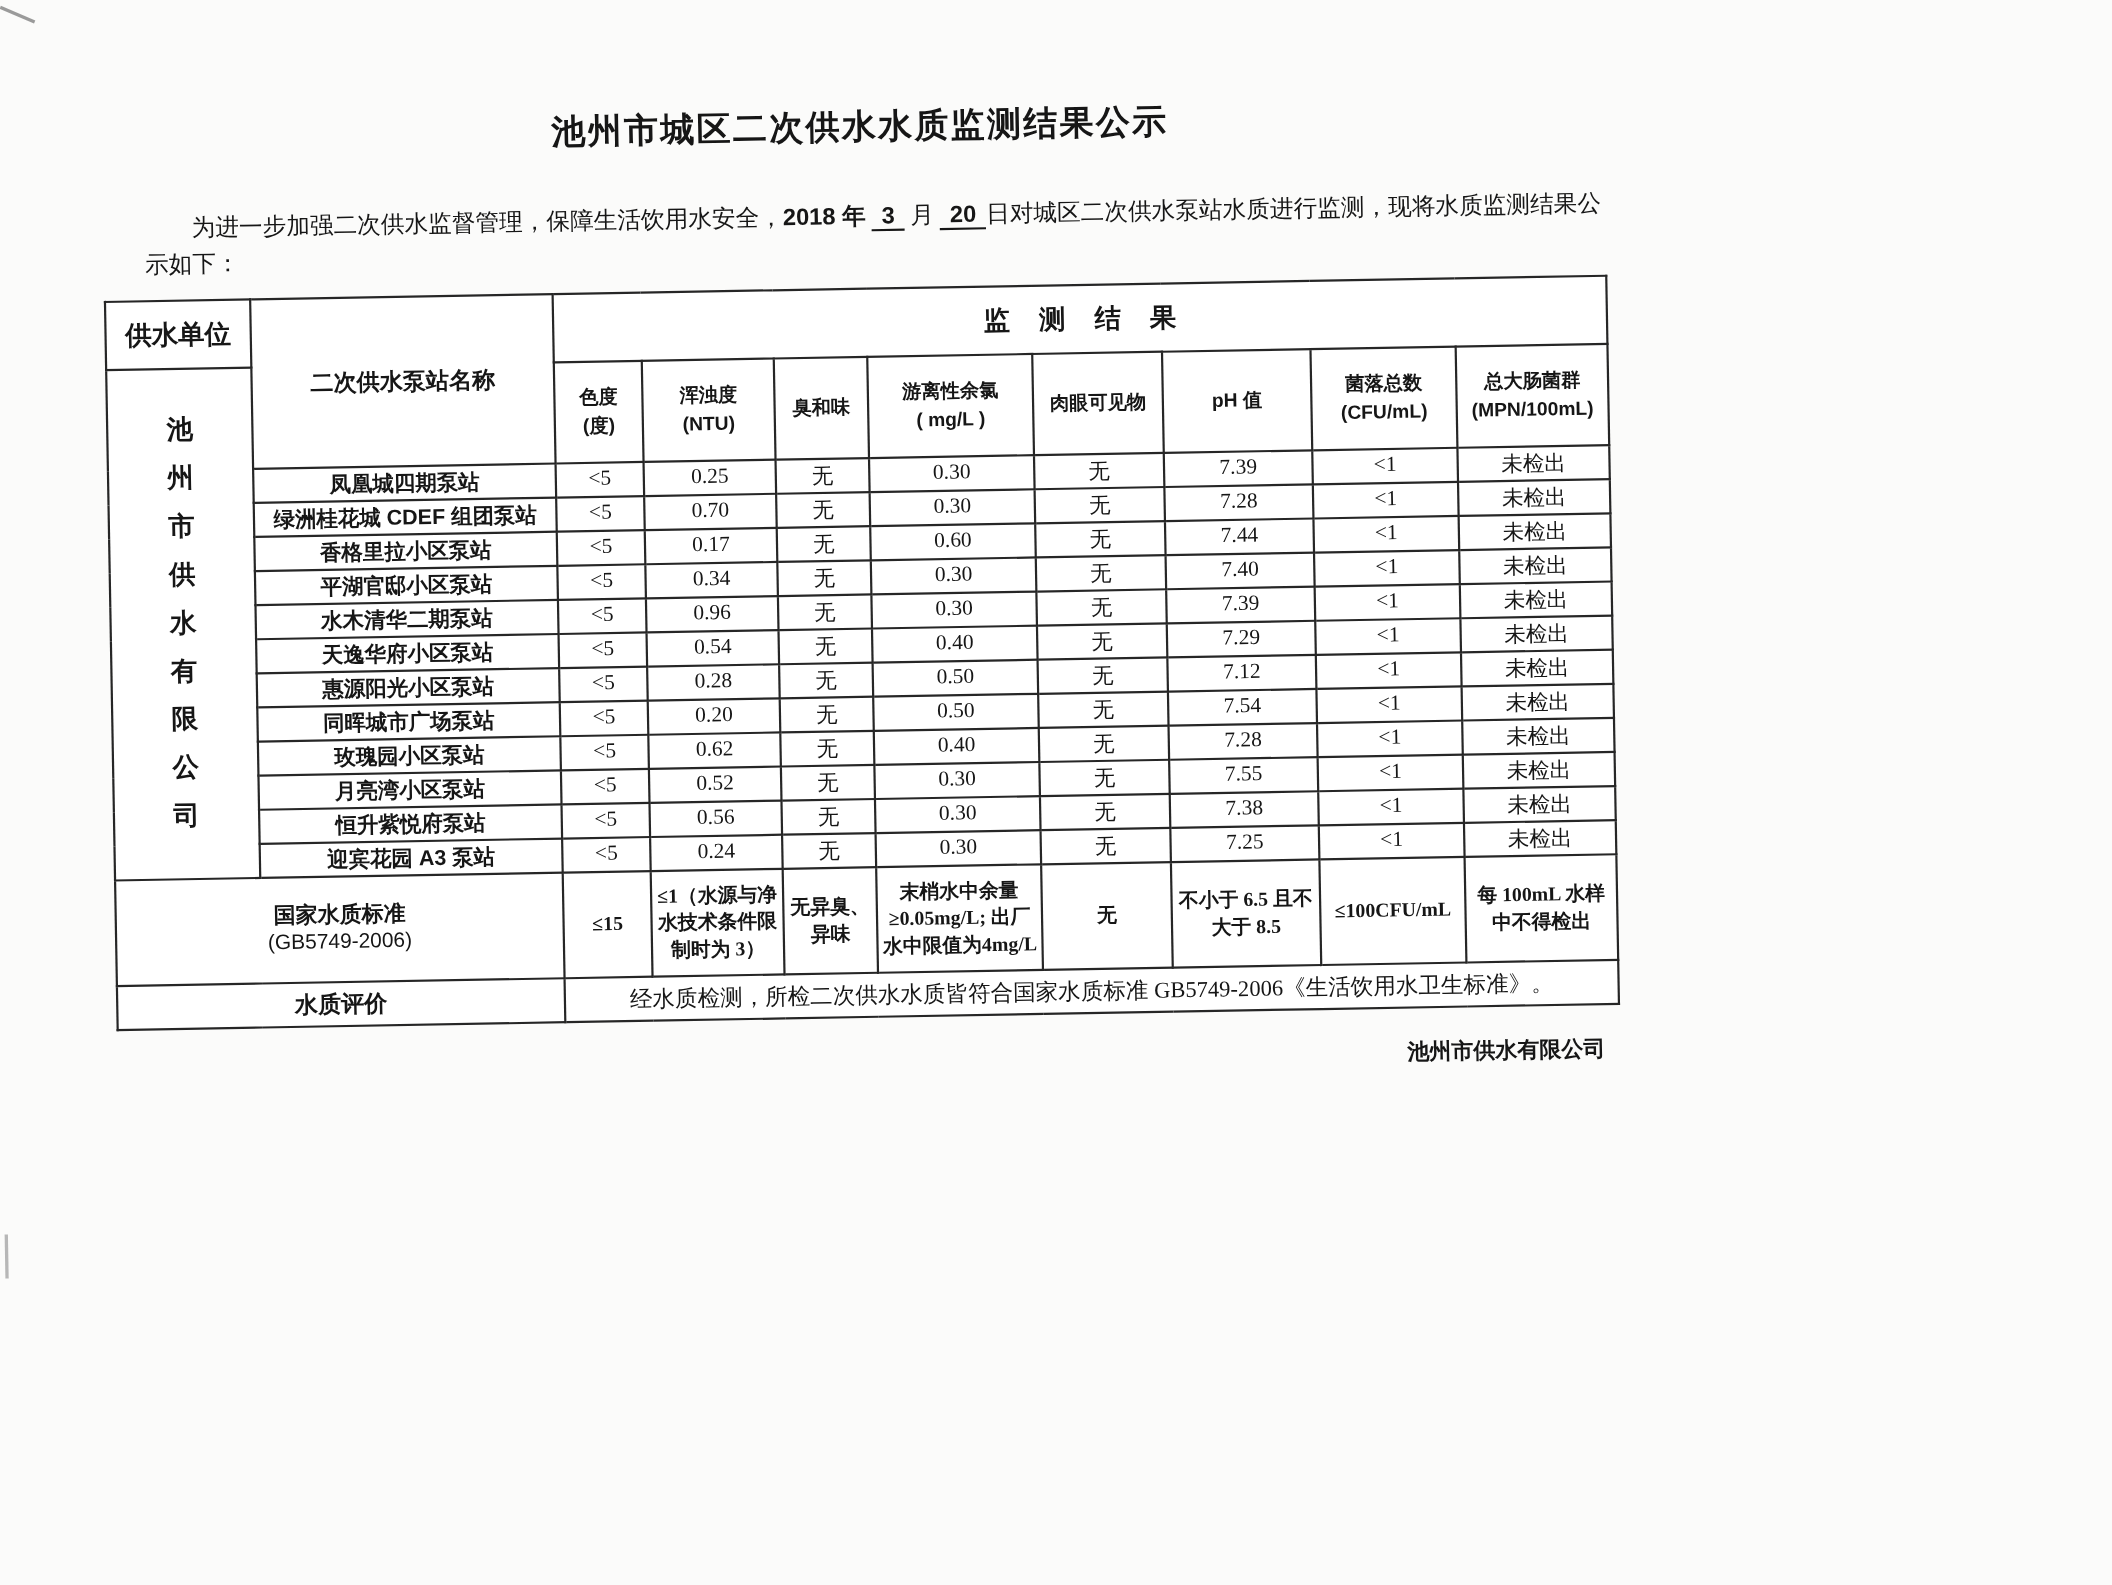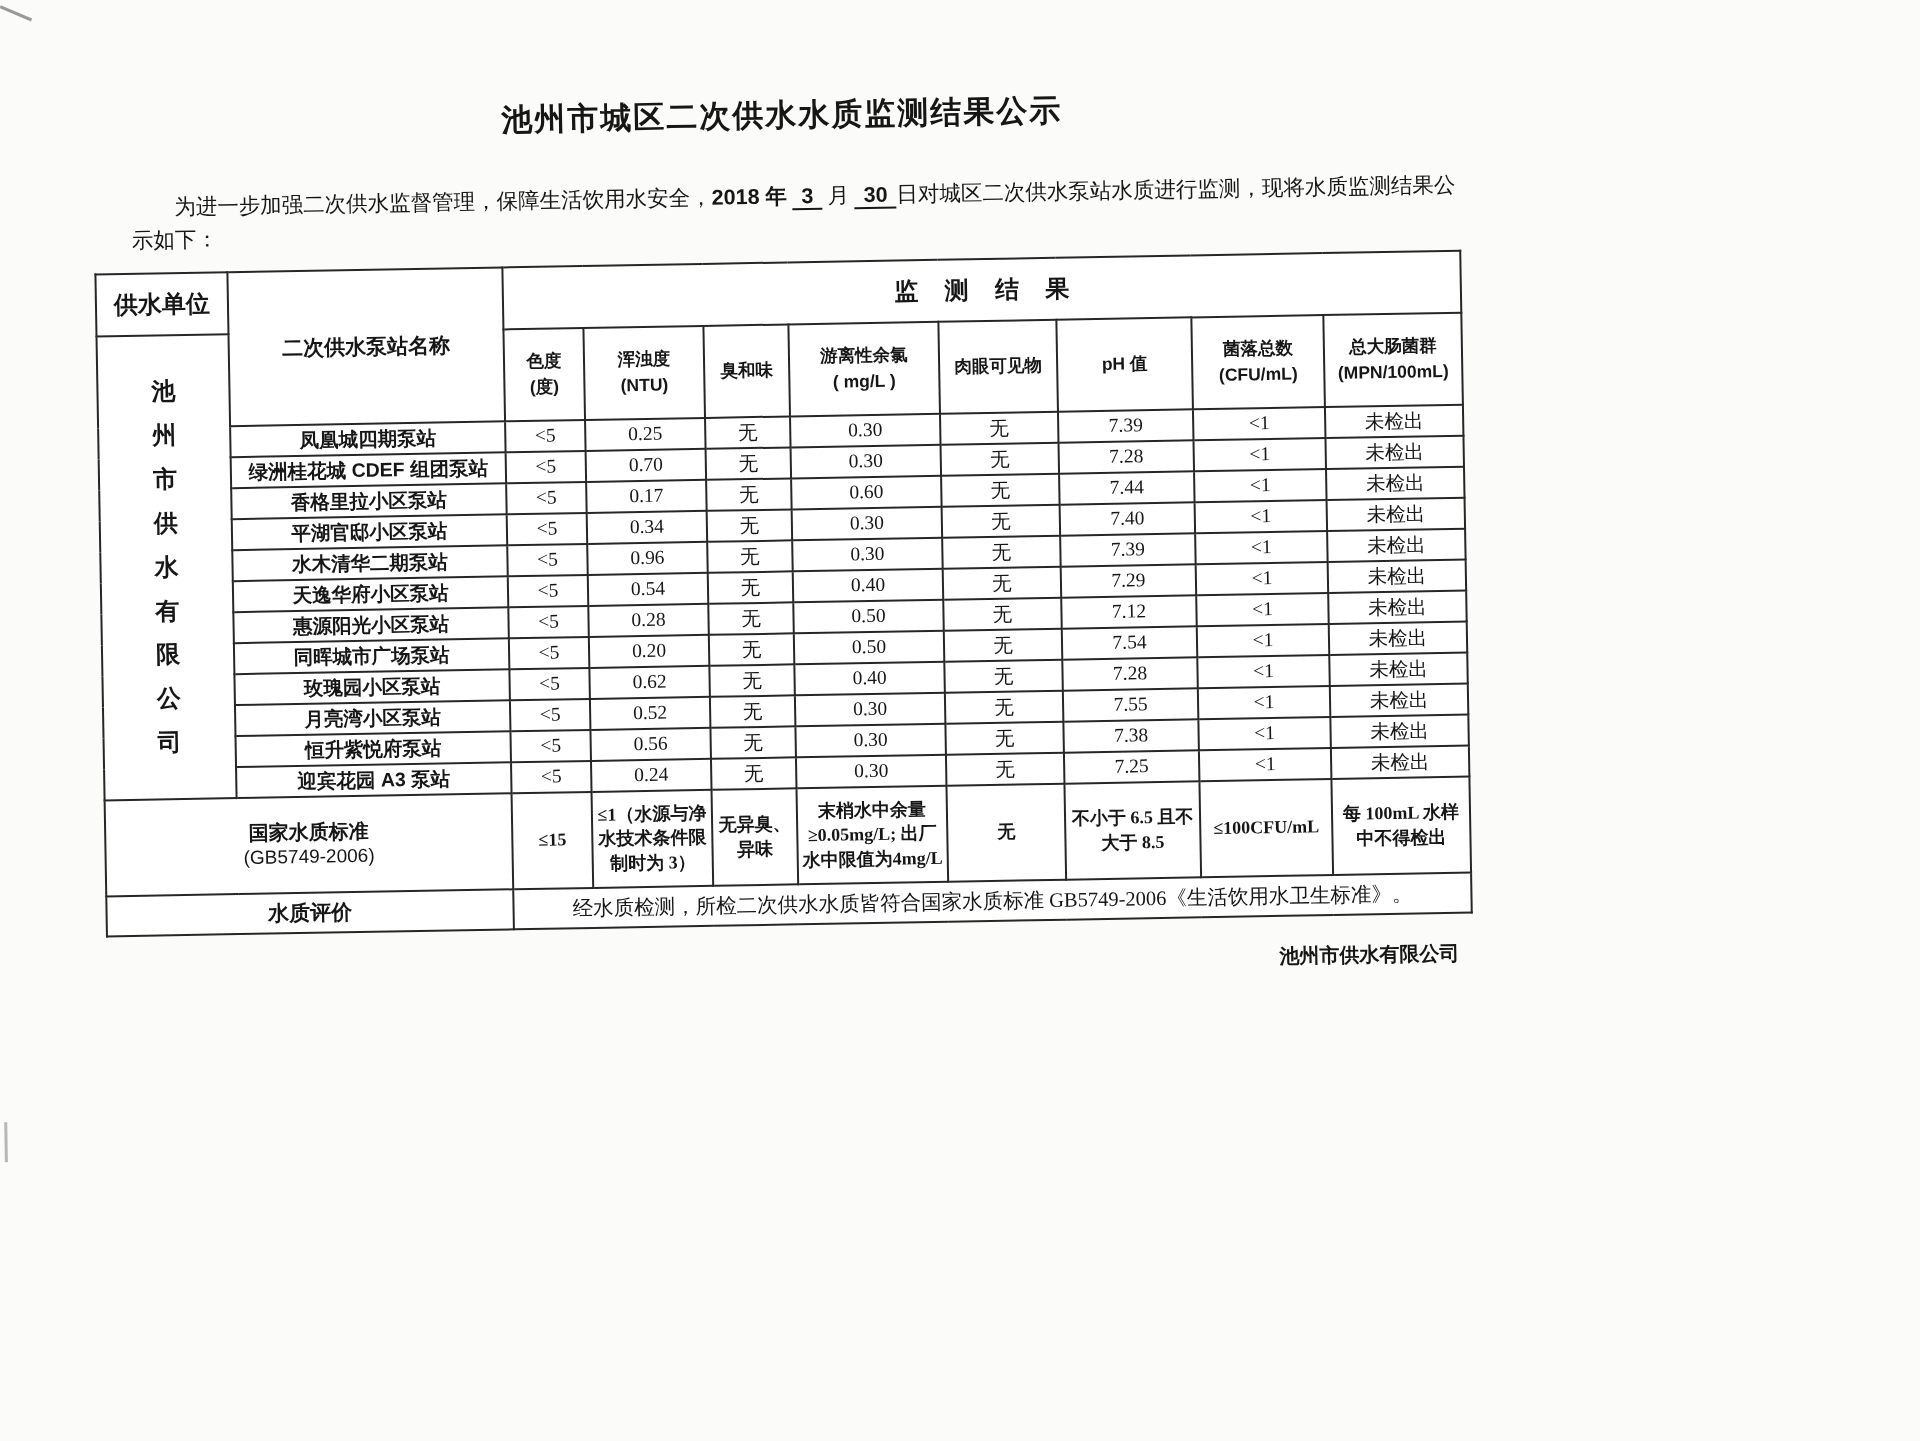--- a/index.html
+++ b/index.html
@@ -74,21 +74,21 @@
 <body>
 
 <div class="sheet">
 
   <div class="artifact a2"></div>
   <div class="artifact a3"></div>
 
   <div class="content">
     <h1 class="title">池州市城区二次供水水质监测结果公示</h1>
 
-    <p class="intro"><span>为进一步加强二次供水监督管理，保障生活饮用水安全，</span><span class="num-bold">2018 年</span> <span class="blank">3</span> <span>月</span> <span class="blank">30</span><span>日对城区二次供水泵站水质进行监测，现将水质监测结果公示如下：</span></p>
+    <p class="intro"><span>为进一步加强二次供水监督管理，保障生活饮用水安全，</span><span class="num-bold">2018 年</span> <span class="blank">3</span> <span>月</span> <span class="blank">20</span><span>日对城区二次供水泵站水质进行监测，现将水质监测结果公示如下：</span></p>
 
     <table class="monitor">
       <colgroup>
         <col style="width:132px">
           <col style="width:275px">
           <col style="width:80px">
           <col style="width:120px">
         <col style="width:85px">
           <col style="width:150px">
           <col style="width:118px">

